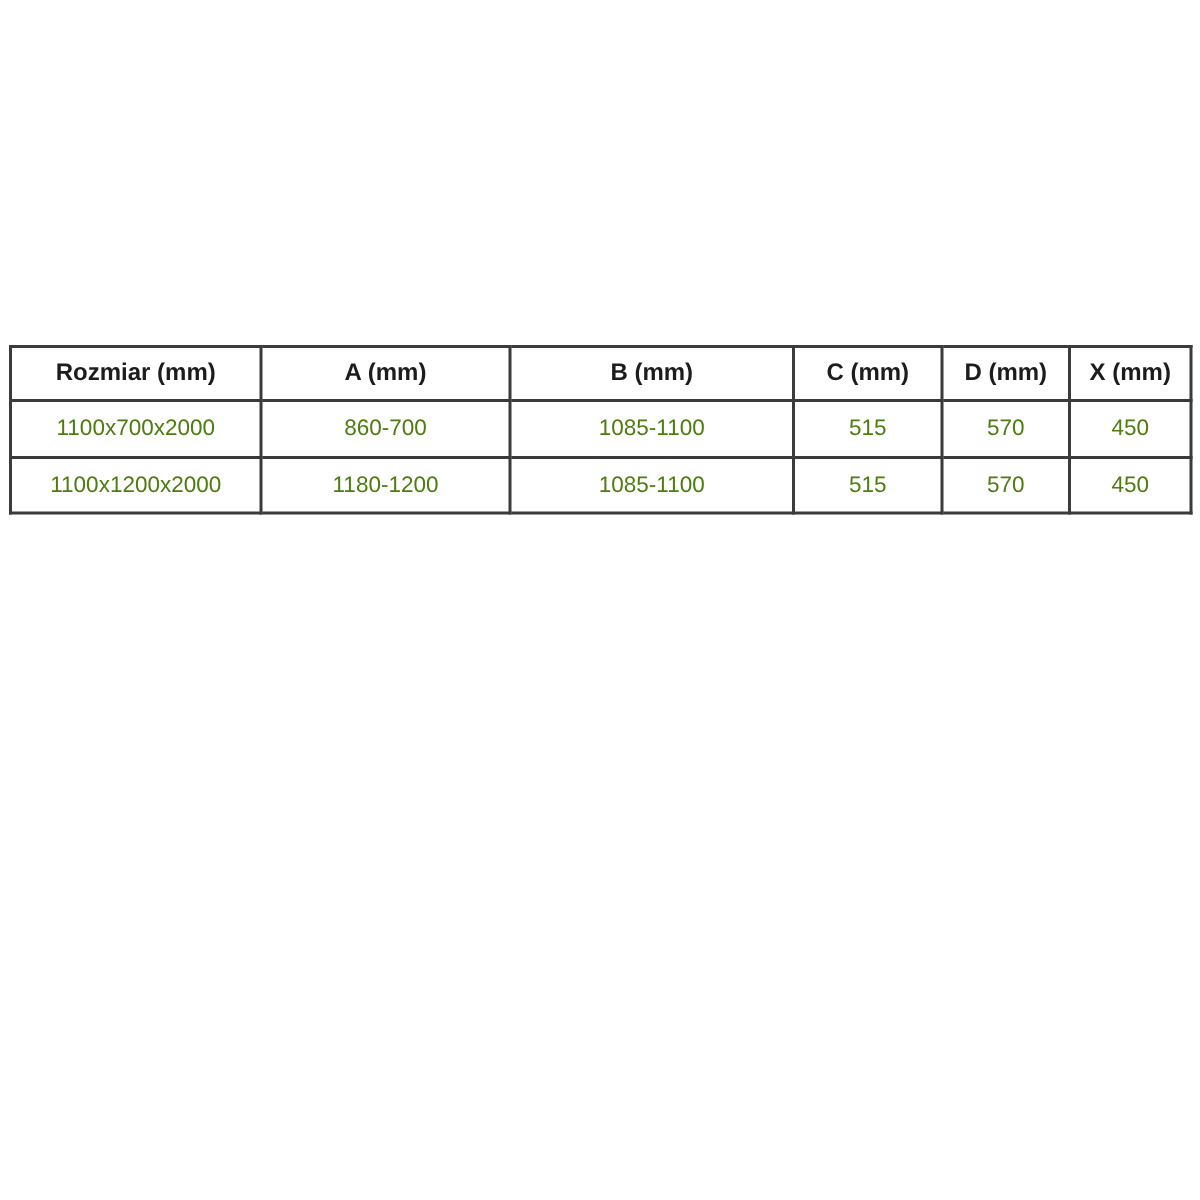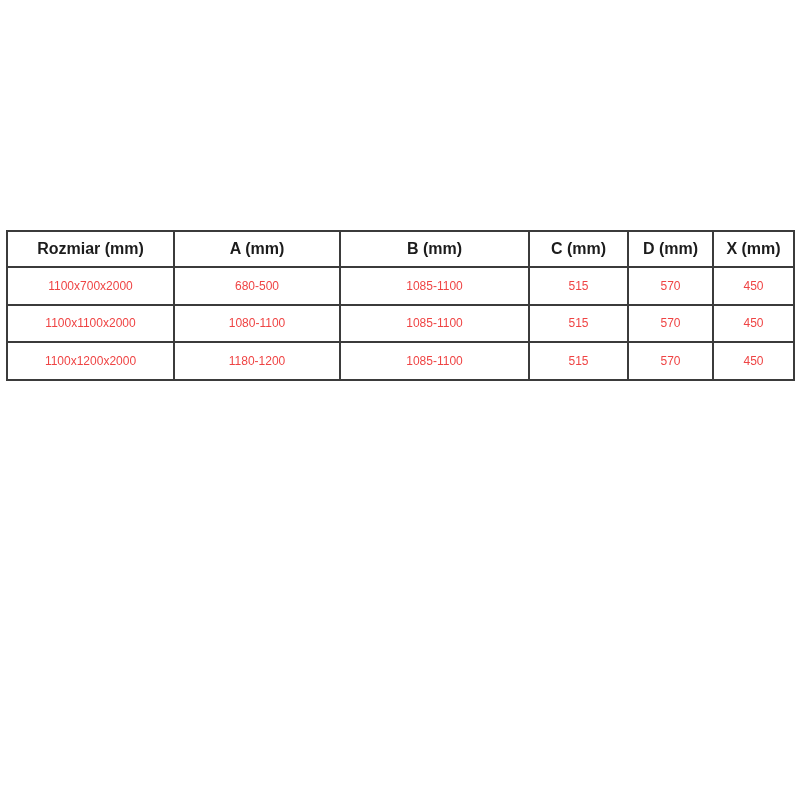--- a/index.html
+++ b/index.html
@@ -35,23 +35,23 @@
     background: #ffffff;
   }
   table.size-table th {
     height: 34px;
     font-size: 16px;
     font-weight: bold;
     color: #1c1c1c;
   }
   table.size-table td {
     height: 35.5px;
-    font-size: 12px;
+    font-size: 15px;
     font-weight: normal;
-    color: #ef4444;
+    color: #4d7c0f;
     margin-left: 19px;
   }
   col.c-rozmiar { width: 167px; }
   col.c-a       { width: 166px; }
   col.c-b       { width: 189px; }
   col.c-c       { width: 99px; }
   col.c-d       { width: 85px; }
   col.c-x       { width: 81px; }
 </style>
 </head>
@@ -73,29 +73,21 @@
           <th>A (mm)</th>
           <th>B (mm)</th>
           <th>C (mm)</th>
           <th>D (mm)</th>
           <th>X (mm)</th>
         </tr>
     </thead>
     <tbody>
         <tr>
           <td>1100x700x2000</td>
-          <td>680-500</td>
-          <td>1085-1100</td>
-          <td>515</td>
-          <td>570</td>
-          <td>450</td>
-        </tr>
-        <tr>
-          <td>1100x1100x2000</td>
-          <td>1080-1100</td>
+          <td>860-700</td>
           <td>1085-1100</td>
           <td>515</td>
           <td>570</td>
           <td>450</td>
         </tr>
         <tr>
           <td>1100x1200x2000</td>
           <td>1180-1200</td>
           <td>1085-1100</td>
           <td>515</td>

